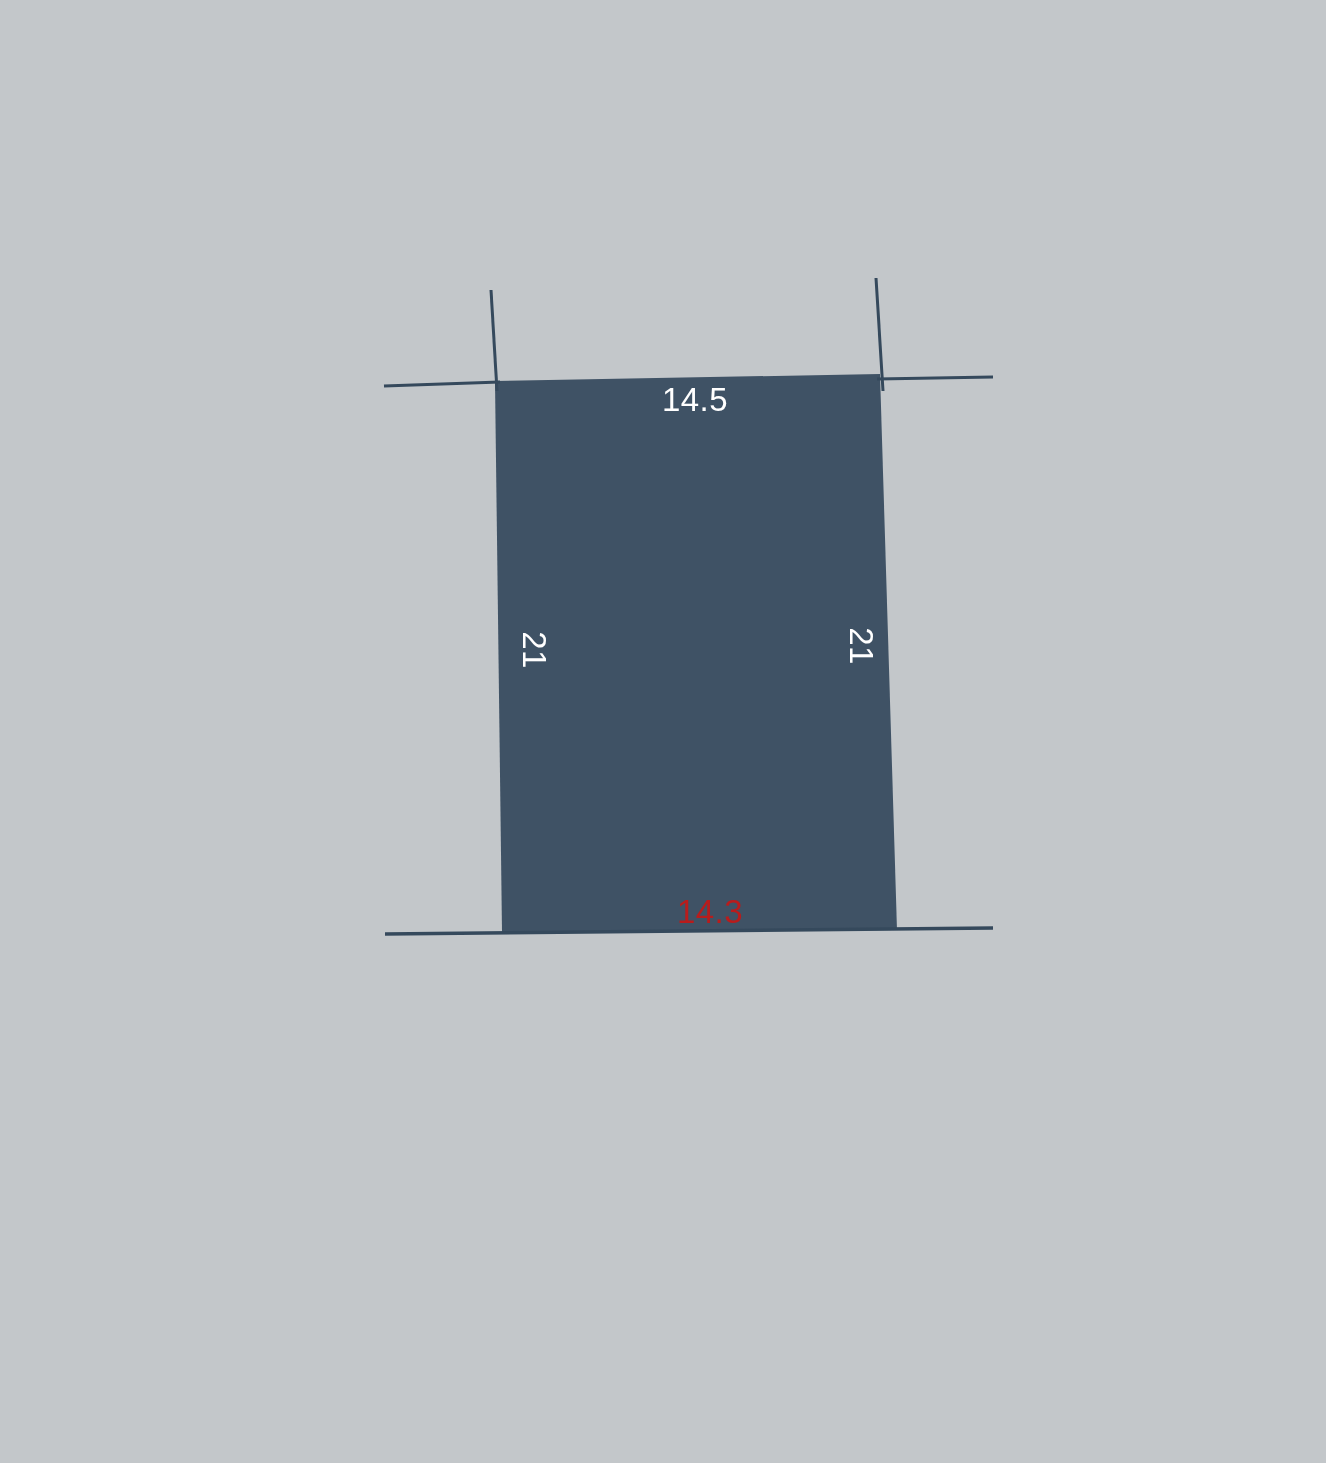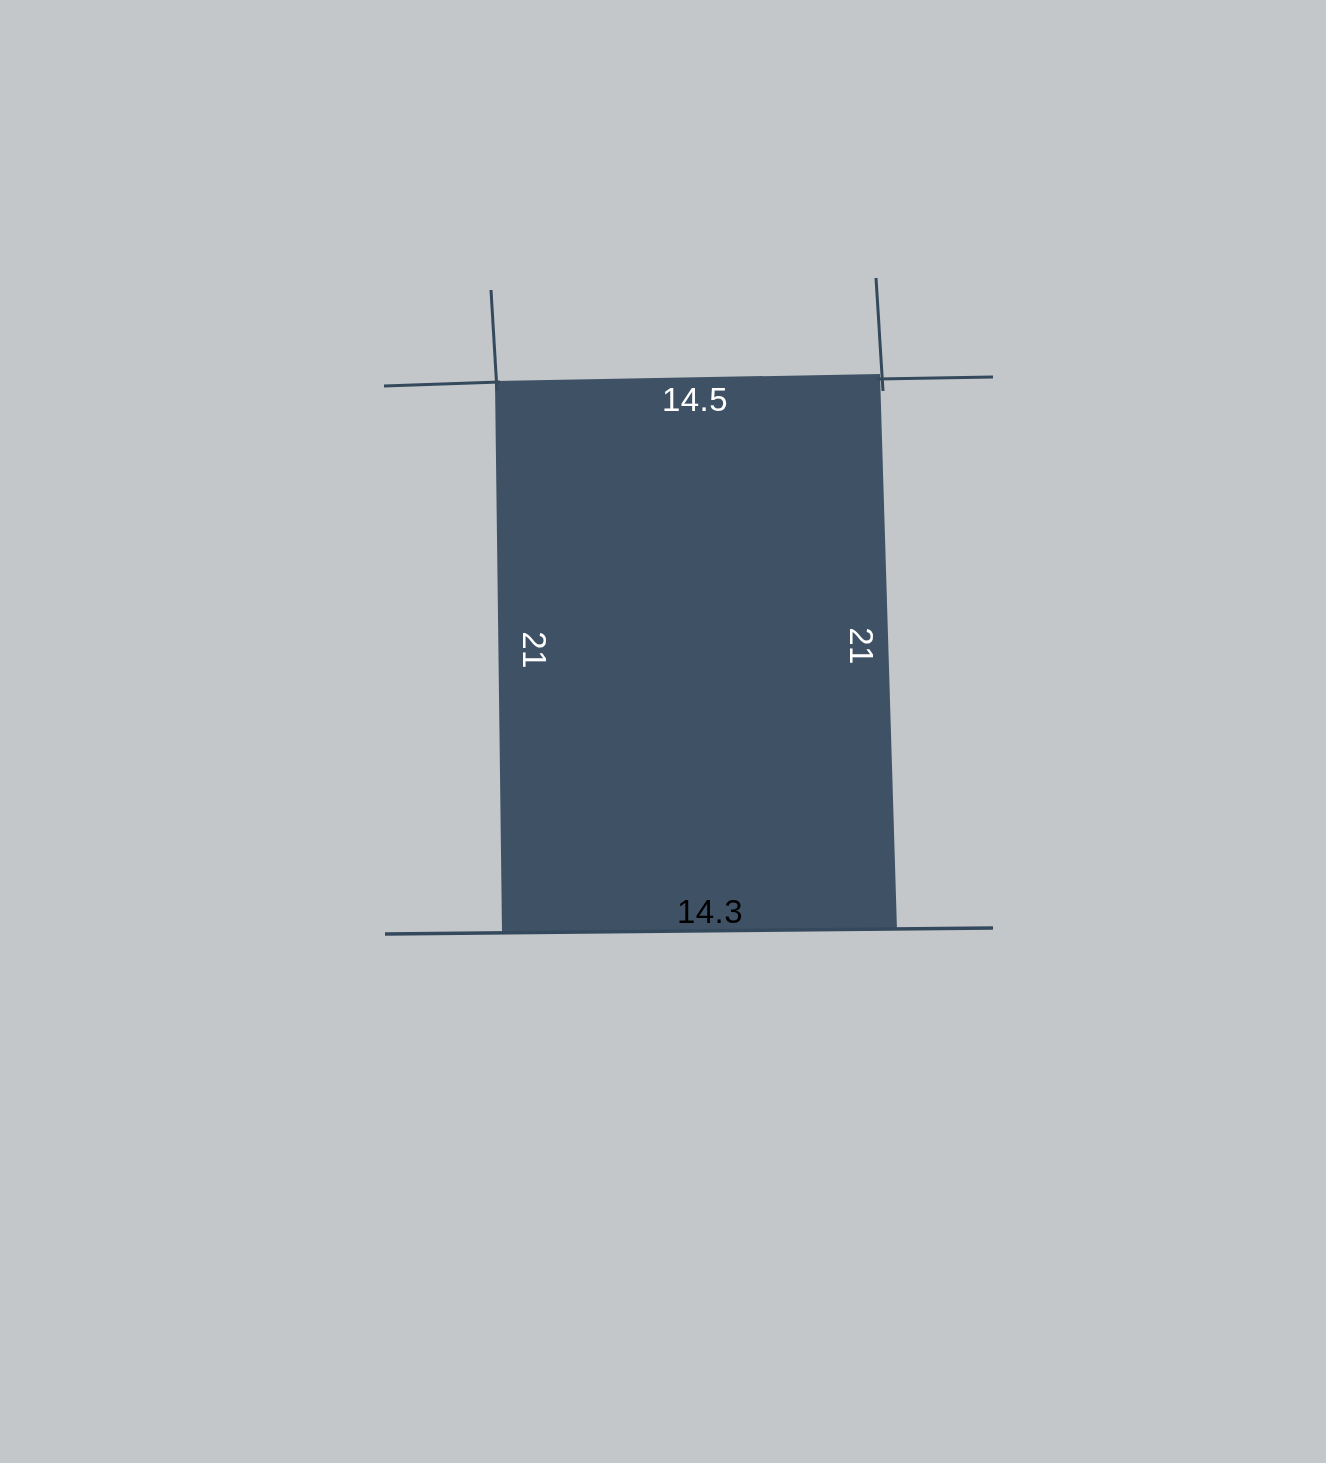--- a/index.html
+++ b/index.html
@@ -47,17 +47,17 @@
     <g id="extension-lines">
         <line x1="491" y1="290" x2="497" y2="391" stroke="#35495c" stroke-width="3" stroke-linecap="butt"></line>
         <line x1="384" y1="386" x2="500" y2="382" stroke="#35495c" stroke-width="3" stroke-linecap="butt"></line>
         <line x1="876" y1="278" x2="883" y2="391" stroke="#35495c" stroke-width="3" stroke-linecap="butt"></line>
         <line x1="877" y1="379" x2="993" y2="377" stroke="#35495c" stroke-width="3" stroke-linecap="butt"></line>
         <line x1="385" y1="934" x2="993" y2="928" stroke="#35495c" stroke-width="3.5" stroke-linecap="butt"></line>
       </g>
   </svg>
   <div id="labels">
       <div class="dim-label" style="left: 695px; top: 399px; color: rgb(255, 255, 255); transform: translate(-50%, -50%) rotate(0deg);">14.5</div>
-      <div class="dim-label" style="left: 710px; top: 911px; color: #000000; transform: translate(-50%, -50%) rotate(0deg);">14.3</div>
+      <div class="dim-label" style="left: 710px; top: 911px; color: #b91c1c; transform: translate(-50%, -50%) rotate(0deg);">14.3</div>
       <div class="dim-label" style="left: 534px; top: 650px; color: rgb(255, 255, 255); transform: translate(-50%, -50%) rotate(90deg);">21</div>
       <div class="dim-label" style="left: 861px; top: 646px; color: rgb(255, 255, 255); transform: translate(-50%, -50%) rotate(90deg);">21</div>
     </div>
 </div>
 
 </body></html>

